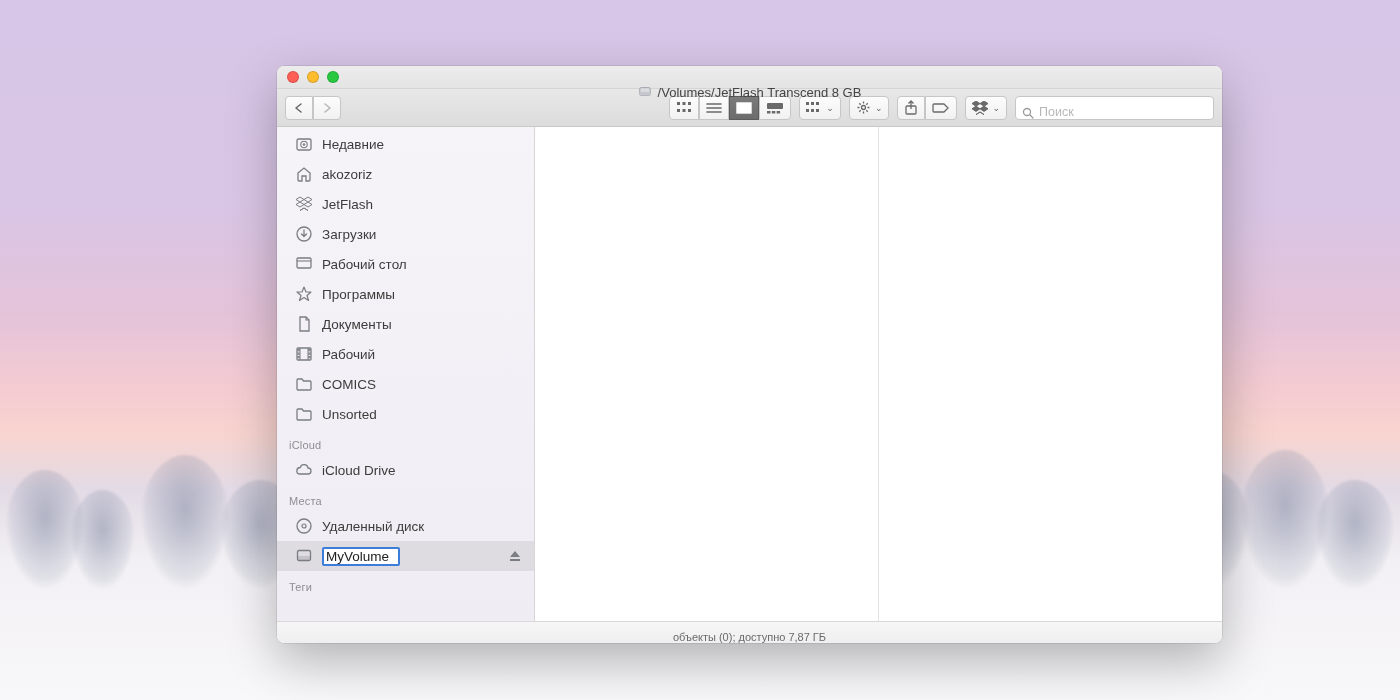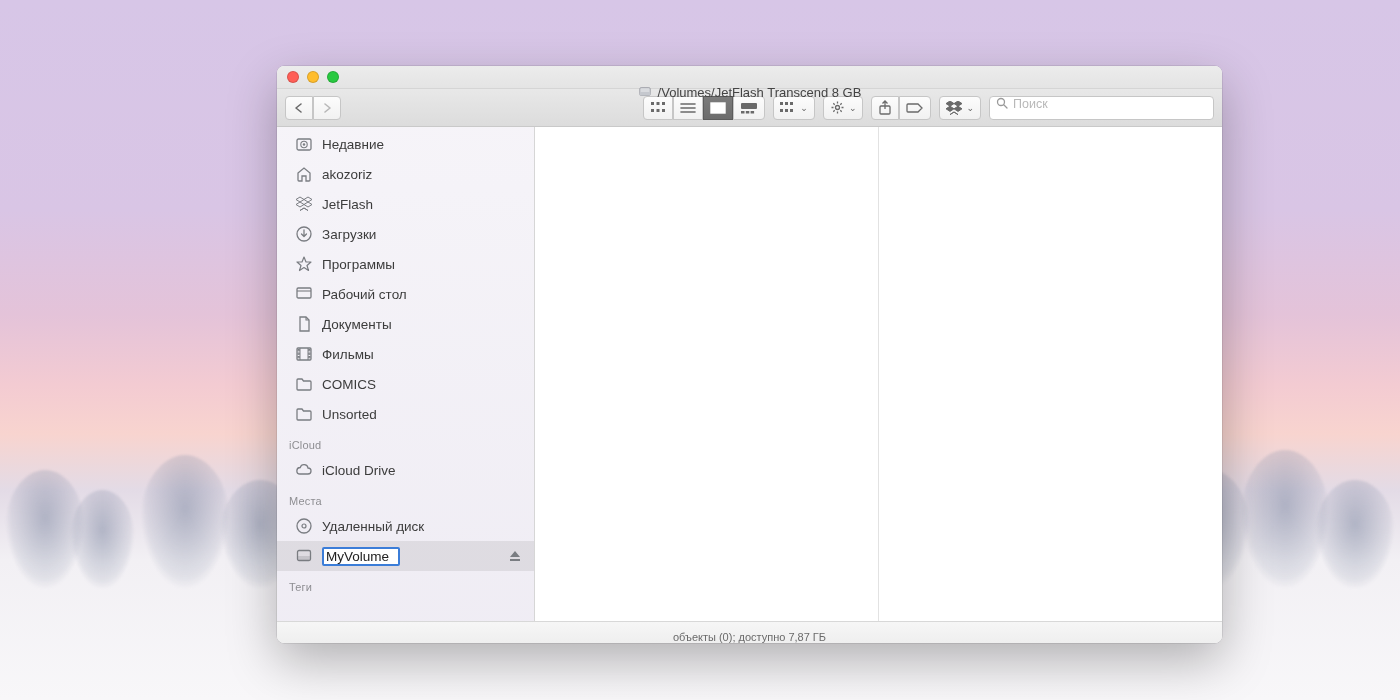--- a/index.html
+++ b/index.html
@@ -41,22 +41,22 @@
   .btn:last-child{border-radius:0 4px 4px 0}
   .btn.solo{border-radius:4px}
   .btn.active{background:linear-gradient(#7b7b7b,#6c6c6c);border-color:#5c5c5c}
   .btn.active svg *{stroke:#fff;fill:#fff}
   .btn svg *{stroke:#6a6a6a}
   .btn.icon-view svg *{fill:#6a6a6a;stroke:none}
   .btn.gallery svg *{fill:#6a6a6a;stroke:none}
   .btn.arrange svg *{fill:#6a6a6a;stroke:none}
   .btn .chev{margin-left:4px;font-size:9px;color:#666}
   .spacer{flex:1}
-  .search { height:24px; width:225px; background:#fff; border:1px solid #c6c6c6; border-radius:4px;
-    display:flex; align-items:flex-start; padding:0 6px; gap:5px; }
+  .search { height:24px; width:199px; background:#fff; border:1px solid #c6c6c6; border-radius:4px;
+    display:flex; align-items:flex-end; padding:0 6px; gap:5px; }
   .search input{ border:none; outline:none; flex:1; font-size:12.5px; background:transparent; color:#333; }
   .search input::placeholder{color:#b8b8b8}
 
   .body { flex:1; display:flex; min-height:0; }
   .sidebar { width:258px; background:linear-gradient(rgba(245,243,248,.92),rgba(238,235,243,.92));
     border-right:1px solid #d6d6d6; overflow-y:auto; padding-top:2px; }
   .side-item { height:30px; display:flex; align-items:center; gap:9px; padding:0 12px 0 18px;
     font-size:13.5px; color:#3c3c3c; }
   .side-item .ico{width:18px;height:18px;display:flex;align-items:center;justify-content:center;flex-shrink:0}
   .side-item .ico svg *{stroke:#7a7d82;fill:none}
@@ -264,33 +264,33 @@
             <svg viewBox="0 0 18 18">
               <circle cx="9" cy="9" r="7" stroke-width="1.3"></circle>
               <path d="M9 5v6M6.5 9 9 11.5 11.5 9" stroke-width="1.3" stroke-linecap="round" stroke-linejoin="round"></path>
             </svg>
           </span>
         <span>Загрузки</span>
       </div>
       <div class="side-item">
         <span class="ico">
             <svg viewBox="0 0 18 18">
-              <path d="M9 2l2 5h5l-4 3.5 1.5 5L9 12.5 4.5 15.5 6 10.5 2 7h5z" stroke-width="1.2" stroke-linejoin="round"></path>
-            </svg>
-          </span>
-        <span>Программы</span>
-      </div>
-      <div class="side-item">
-        <span class="ico">
-            <svg viewBox="0 0 18 18">
               <rect x="2" y="3" width="14" height="10" rx="1.2" stroke-width="1.3"></rect>
               <line x1="2" y1="6" x2="16" y2="6" stroke-width="1.1"></line>
             </svg>
           </span>
         <span>Рабочий стол</span>
+      </div>
+      <div class="side-item">
+        <span class="ico">
+            <svg viewBox="0 0 18 18">
+              <path d="M9 2l2 5h5l-4 3.5 1.5 5L9 12.5 4.5 15.5 6 10.5 2 7h5z" stroke-width="1.2" stroke-linejoin="round"></path>
+            </svg>
+          </span>
+        <span>Программы</span>
       </div>
       <div class="side-item">
         <span class="ico">
             <svg viewBox="0 0 18 18">
               <path d="M5 2h6l3 3v11H5z" stroke-width="1.3"></path>
               <path d="M11 2v3h3" stroke-width="1.1"></path>
             </svg>
           </span>
         <span>Документы</span>
       </div>
@@ -303,21 +303,21 @@
               <g class="f">
                 <rect x="3" y="4.5" width="1.3" height="1.3"></rect>
                 <rect x="3" y="8" width="1.3" height="1.3"></rect>
                 <rect x="3" y="11.5" width="1.3" height="1.3"></rect>
                 <rect x="13.7" y="4.5" width="1.3" height="1.3"></rect>
                 <rect x="13.7" y="8" width="1.3" height="1.3"></rect>
                 <rect x="13.7" y="11.5" width="1.3" height="1.3"></rect>
               </g>
             </svg>
           </span>
-        <span>Фильмы</span>
+        <span>Рабочий</span>
       </div>
       <div class="side-item">
         <span class="ico">
             <svg viewBox="0 0 18 18">
               <path d="M2 5a1 1 0 0 1 1-1h4l1.5 2H15a1 1 0 0 1 1 1v7a1 1 0 0 1-1 1H3a1 1 0 0 1-1-1z" stroke-width="1.3"></path>
             </svg>
           </span>
         <span>COMICS</span>
       </div>
       <div class="side-item">

